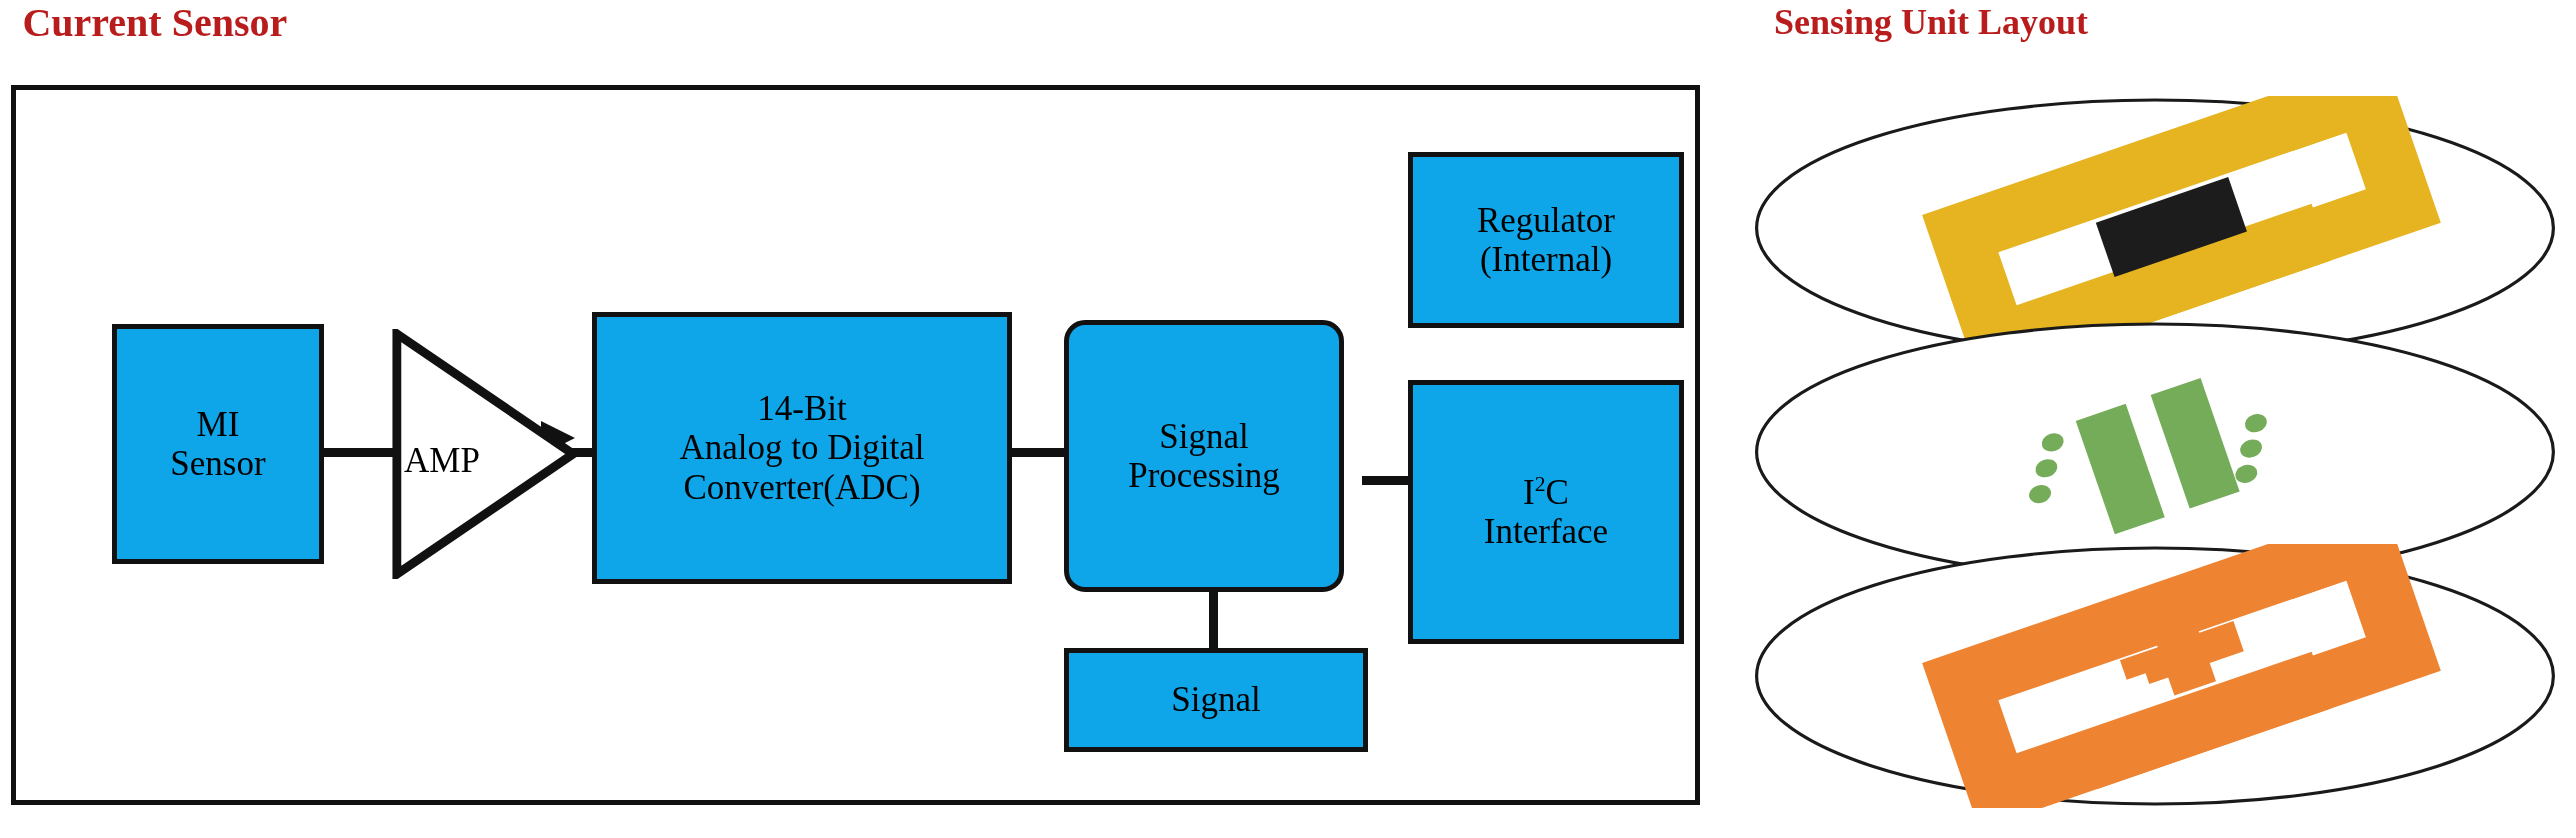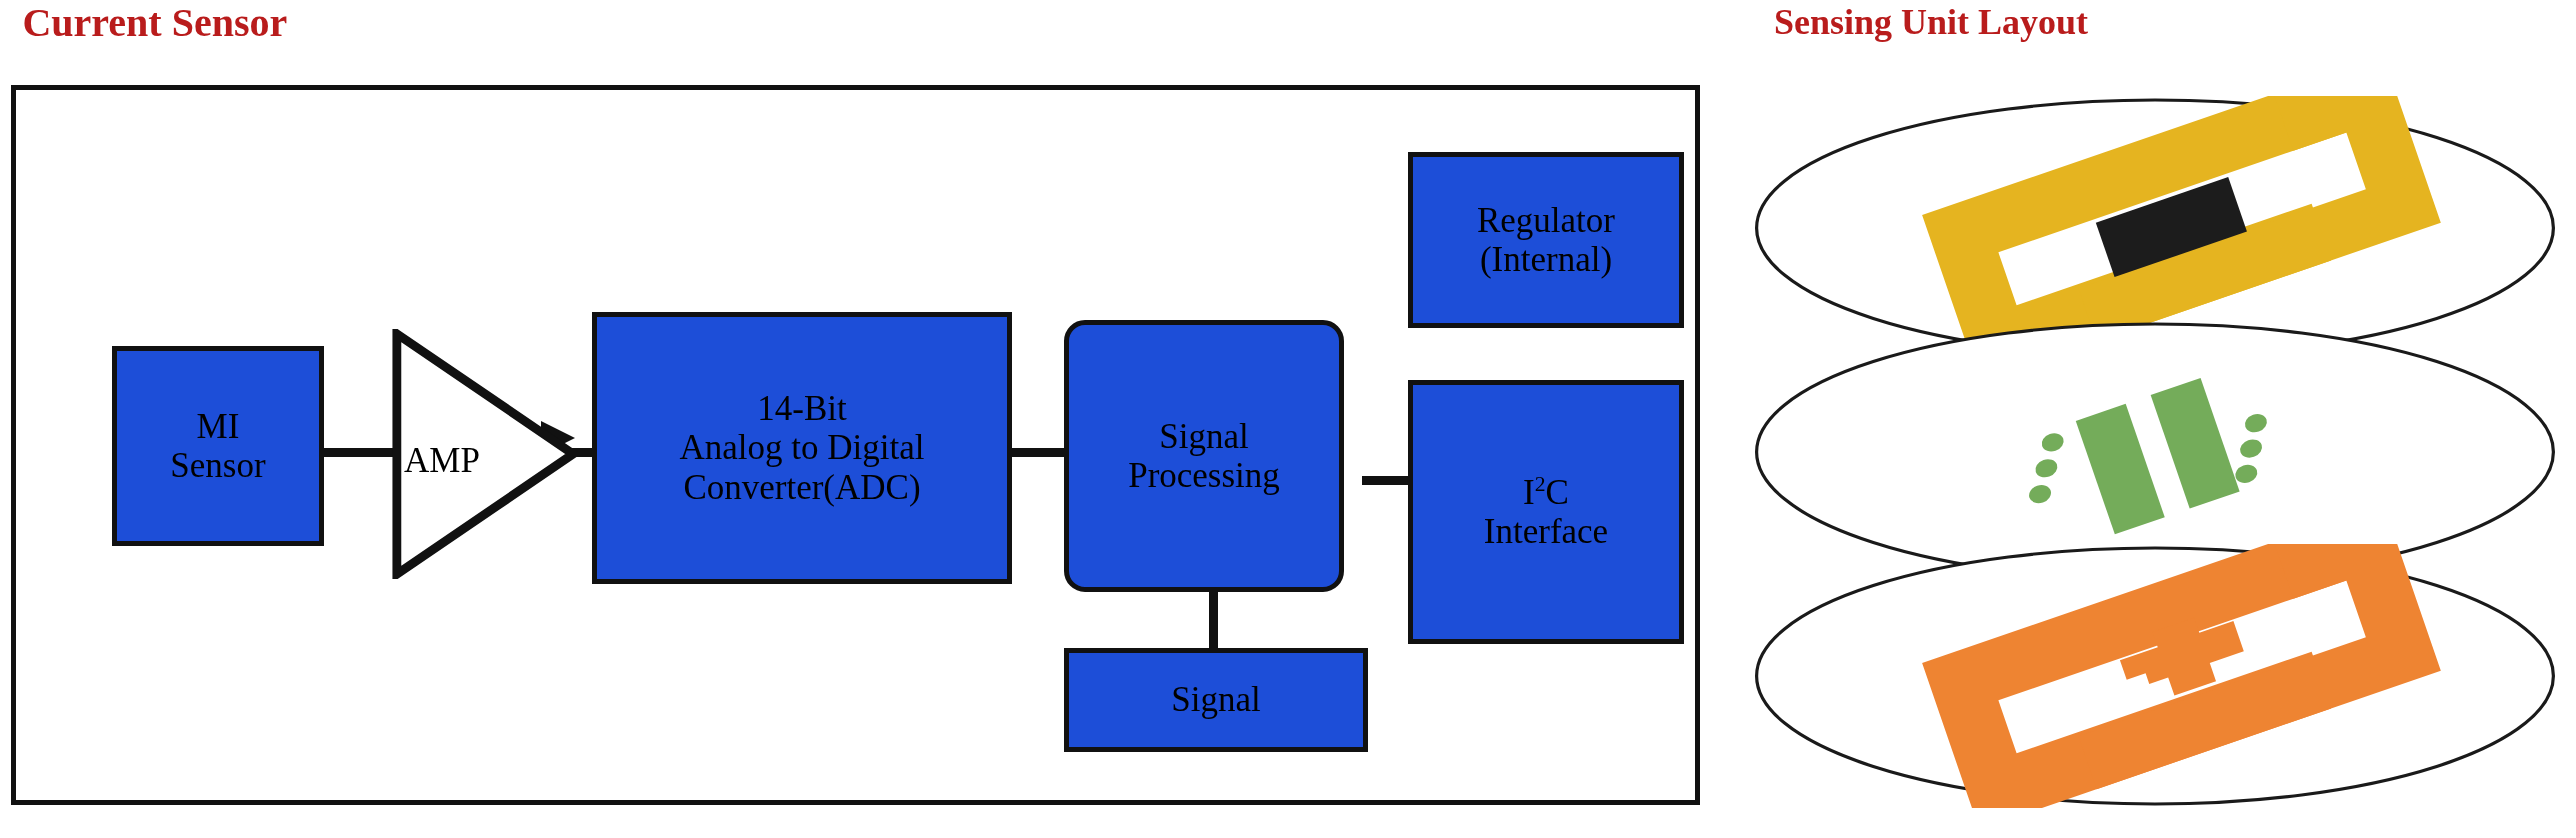--- a/index.html
+++ b/index.html
@@ -43,32 +43,32 @@
     height: 720px;
     border: 5.6px solid #111111;
     box-sizing: border-box;
     background: #ffffff;
   }
 
   .blk {
     position: absolute;
     border: 5.6px solid #111111;
     box-sizing: border-box;
-    background: #1d4ed8;
+    background: #0ea5e9;
     display: flex;
     align-items: center;
     justify-content: center;
     text-align: center;
     line-height: 1.12;
     font-size: 34px;
     z-index: 3;
   }
   .blk-text { display: block; width: 100%; padding: 0 4.8px; box-sizing: border-box; }
 
-  #blk-mi-sensor    { left: 112px; top: 346px; width: 212px; height: 200px; font-size: 35px; }
+  #blk-mi-sensor    { left: 112px; top: 324px; width: 212px; height: 240px; font-size: 35px; }
   #blk-adc          { left: 592px; top: 312px; width: 420px; height: 272px; font-size: 35px; align-items: center; }
   #blk-signal-proc  { left: 1064px; top: 320px; width: 280px; height: 272px; font-size: 35px; border-radius: 21px; }
   #blk-regulator    { left: 1408px; top: 152px; width: 276px; height: 176px; font-size: 35px; }
   #blk-i2c          { left: 1408px; top: 380px; width: 276px; height: 264px; font-size: 35px; }
   #blk-clock        { left: 1064px; top: 648px; width: 304px; height: 104px; font-size: 35px; }
 
   
   #amp-triangle {
     position: absolute;
     left: 392px;

